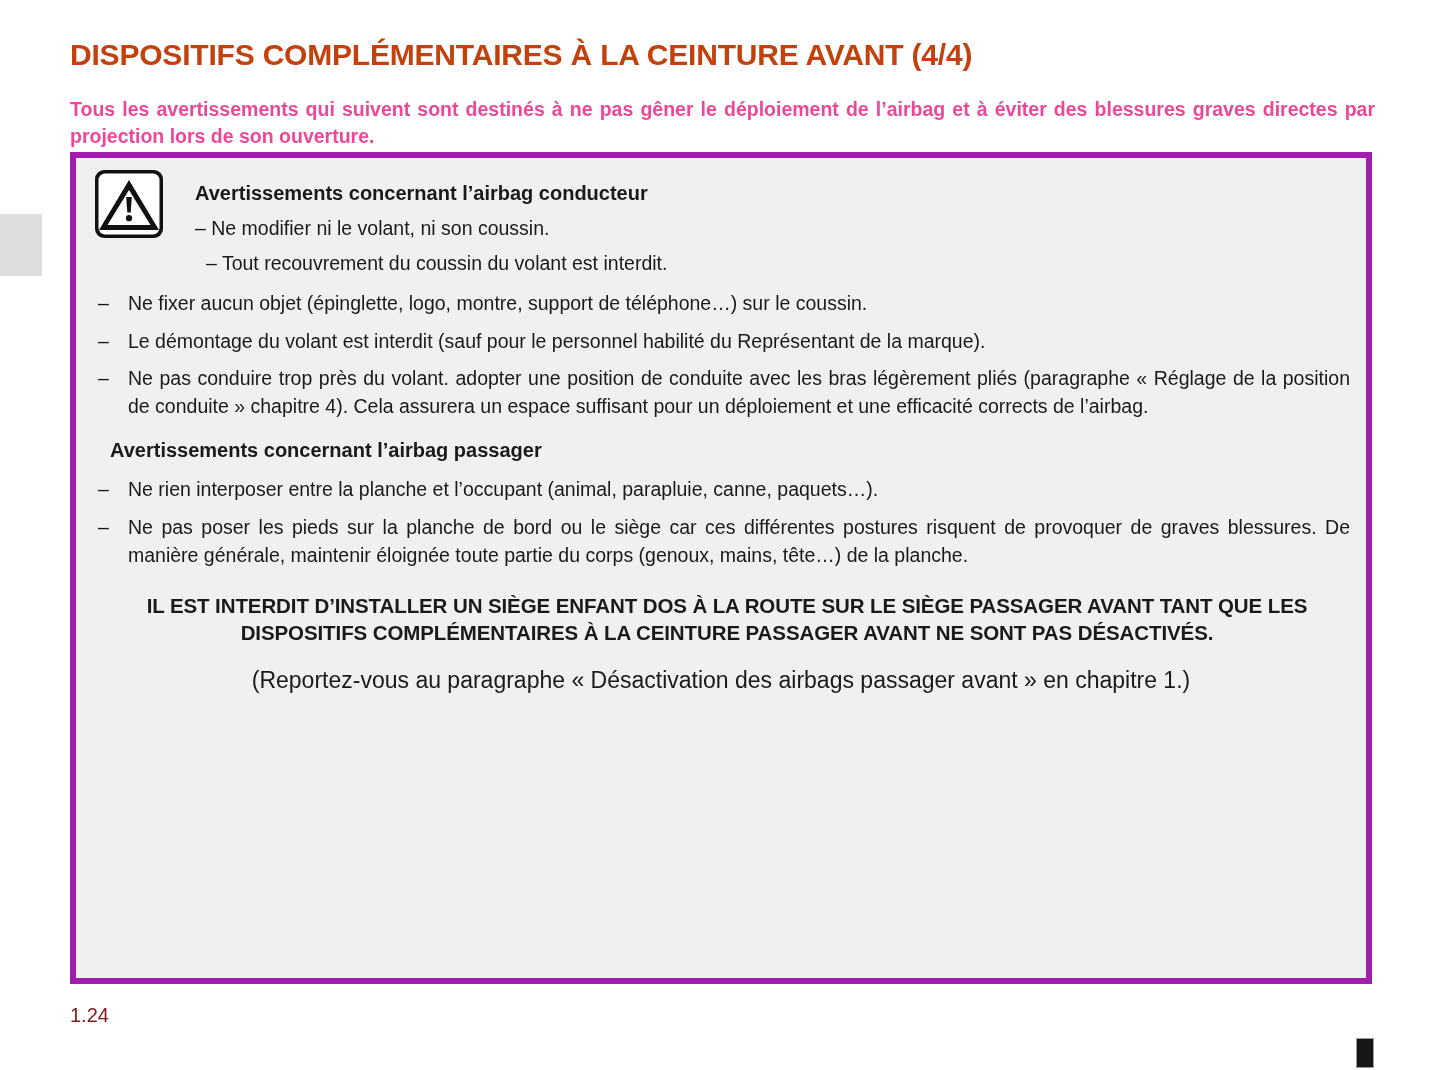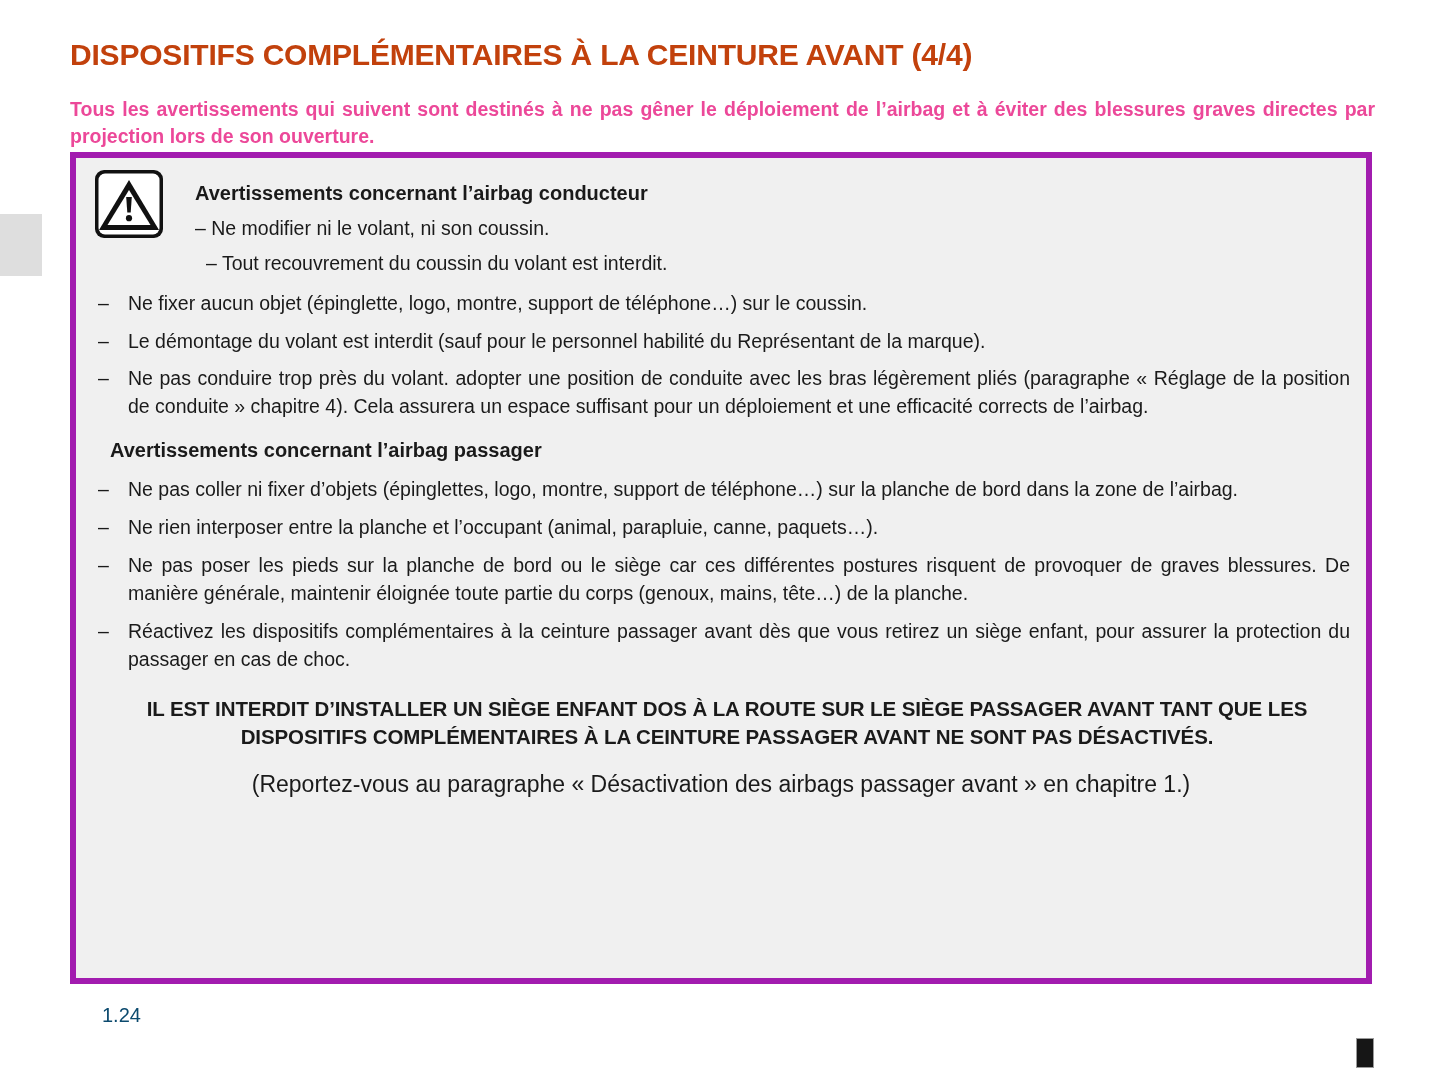--- a/index.html
+++ b/index.html
@@ -150,22 +150,21 @@
     line-height: 1.35;
     text-align: center;
   }
 
   
   .folio {
     position: absolute;
     left: 70px;
     top: 1004px;
     font-size: 20px;
-    color: #0c4a6e;
-    margin-left: 32px;
+    color: #7f1d1d;
   }
   .corner-mark {
     position: absolute;
     left: 1356px;
     top: 1038px;
     width: 18px;
     height: 30px;
     background: #161616;
     border: 1px solid #9a9a9a;
     box-sizing: border-box;
@@ -202,24 +201,22 @@
 
     <ul class="dash-list list-group">
       <li class="dash-item">Ne fixer aucun objet (épinglette, logo, montre, support de téléphone…) sur le coussin.</li>
       <li class="dash-item">Le démontage du volant est interdit (sauf pour le personnel habilité du Représentant de la marque).</li>
       <li class="dash-item">Ne pas conduire trop près du volant. adopter une position de conduite avec les bras légèrement pliés (paragraphe « Réglage de la position de conduite » chapitre 4). Cela assurera un espace suffisant pour un déploiement et une efficacité corrects de l’airbag.</li>
     </ul>
 
     <div class="inline-head">Avertissements concernant l’airbag passager</div>
 
     <ul class="dash-list list-group">
-      <li class="dash-item">Ne pas coller ni fixer d’objets (épinglettes, logo, montre, support de téléphone…) sur la planche de bord dans la zone de l’airbag.</li>
       <li class="dash-item">Ne rien interposer entre la planche et l’occupant (animal, parapluie, canne, paquets…).</li>
       <li class="dash-item">Ne pas poser les pieds sur la planche de bord ou le siège car ces différentes postures risquent de provoquer de graves blessures. De manière générale, maintenir éloignée toute partie du corps (genoux, mains, tête…) de la planche.</li>
-      <li class="dash-item">Réactivez les dispositifs complémentaires à la ceinture passager avant dès que vous retirez un siège enfant, pour assurer la protection du passager en cas de choc.</li>
     </ul>
 
     <div class="prohibition">IL EST INTERDIT D’INSTALLER UN SIÈGE ENFANT DOS À LA ROUTE SUR LE SIÈGE PASSAGER AVANT TANT QUE LES DISPOSITIFS COMPLÉMENTAIRES À LA CEINTURE PASSAGER AVANT NE SONT PAS DÉSACTIVÉS.</div>
 
     <div class="reference">(Reportez-vous au paragraphe « Désactivation des airbags passager avant » en chapitre 1.)</div>
 
   </div>
 </div>
 
 <div class="folio">1.24</div>

